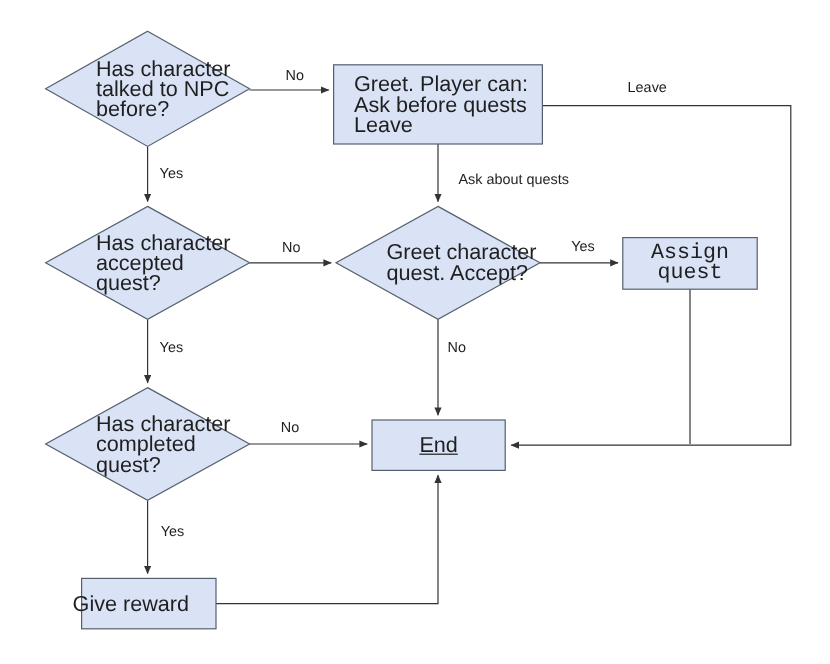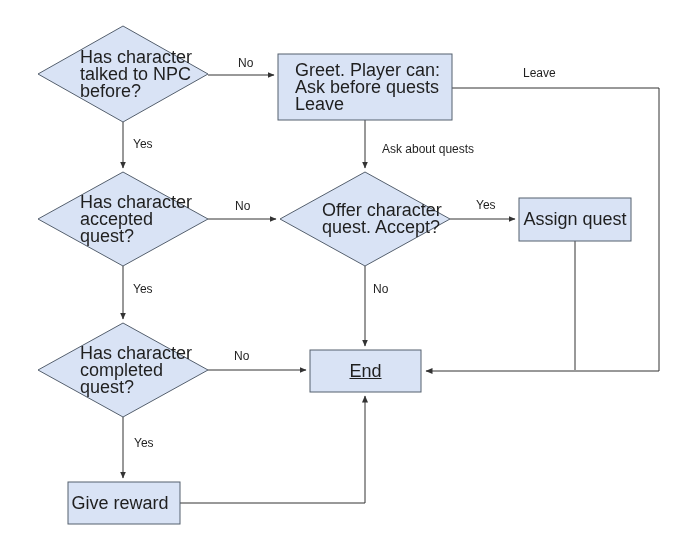--- a/index.html
+++ b/index.html
@@ -75,31 +75,31 @@
 talked to NPC
 before?</div>
 
   <div class="node-text" style="left:278px; top:54px; width:174px; height:66px; padding-left:17px; box-sizing:border-box;">Greet. Player can:
 Ask before quests
 Leave</div>
 
   <div class="node-text" style="left:38px; top:172px; width:170px; height:94px; padding-left:42px; box-sizing:border-box;">Has character
 accepted quest?</div>
 
-  <div class="node-text" style="left:280px; top:172px; width:170px; height:94px; padding-left:42px; box-sizing:border-box;">Offer character
+  <div class="node-text" style="left:280px; top:172px; width:170px; height:94px; padding-left:42px; box-sizing:border-box;">Greet character
 quest. Accept?</div>
 
-  <div class="node-text centered" style="left:519px; top:198px; width:112px; height:43px;">Assign quest</div>
+  <div class="node-text centered" style="left:519px; top:198px; width:112px; height:43px;font-family:Liberation Mono, monospace;">Assign quest</div>
 
   <div class="node-text" style="left:38px; top:323px; width:170px; height:94px; padding-left:42px; box-sizing:border-box;">Has character
 completed quest?</div>
 
   <div class="node-text centered" style="left:310px; top:350px; width:111px; height:42px;text-decoration:underline;">End</div>
 
-  <div class="node-text centered" style="left:64px; top:482px; width:112px; height:42px;">Give reward</div>
+  <div class="node-text centered" style="left:53px; top:482px; width:112px; height:42px;">Give reward</div>
 
   <span class="edge-label" style="left:238px; top:56px;">No</span>
   <span class="edge-label" style="left:133px; top:137px;">Yes</span>
   <span class="edge-label" style="left:382px; top:142px;">Ask about quests</span>
   <span class="edge-label" style="left:523px; top:66px;">Leave</span>
   <span class="edge-label" style="left:235px; top:199px;">No</span>
   <span class="edge-label" style="left:133px; top:282px;">Yes</span>
   <span class="edge-label" style="left:476px; top:198px;">Yes</span>
   <span class="edge-label" style="left:373px; top:282px;">No</span>
   <span class="edge-label" style="left:234px; top:349px;">No</span>

